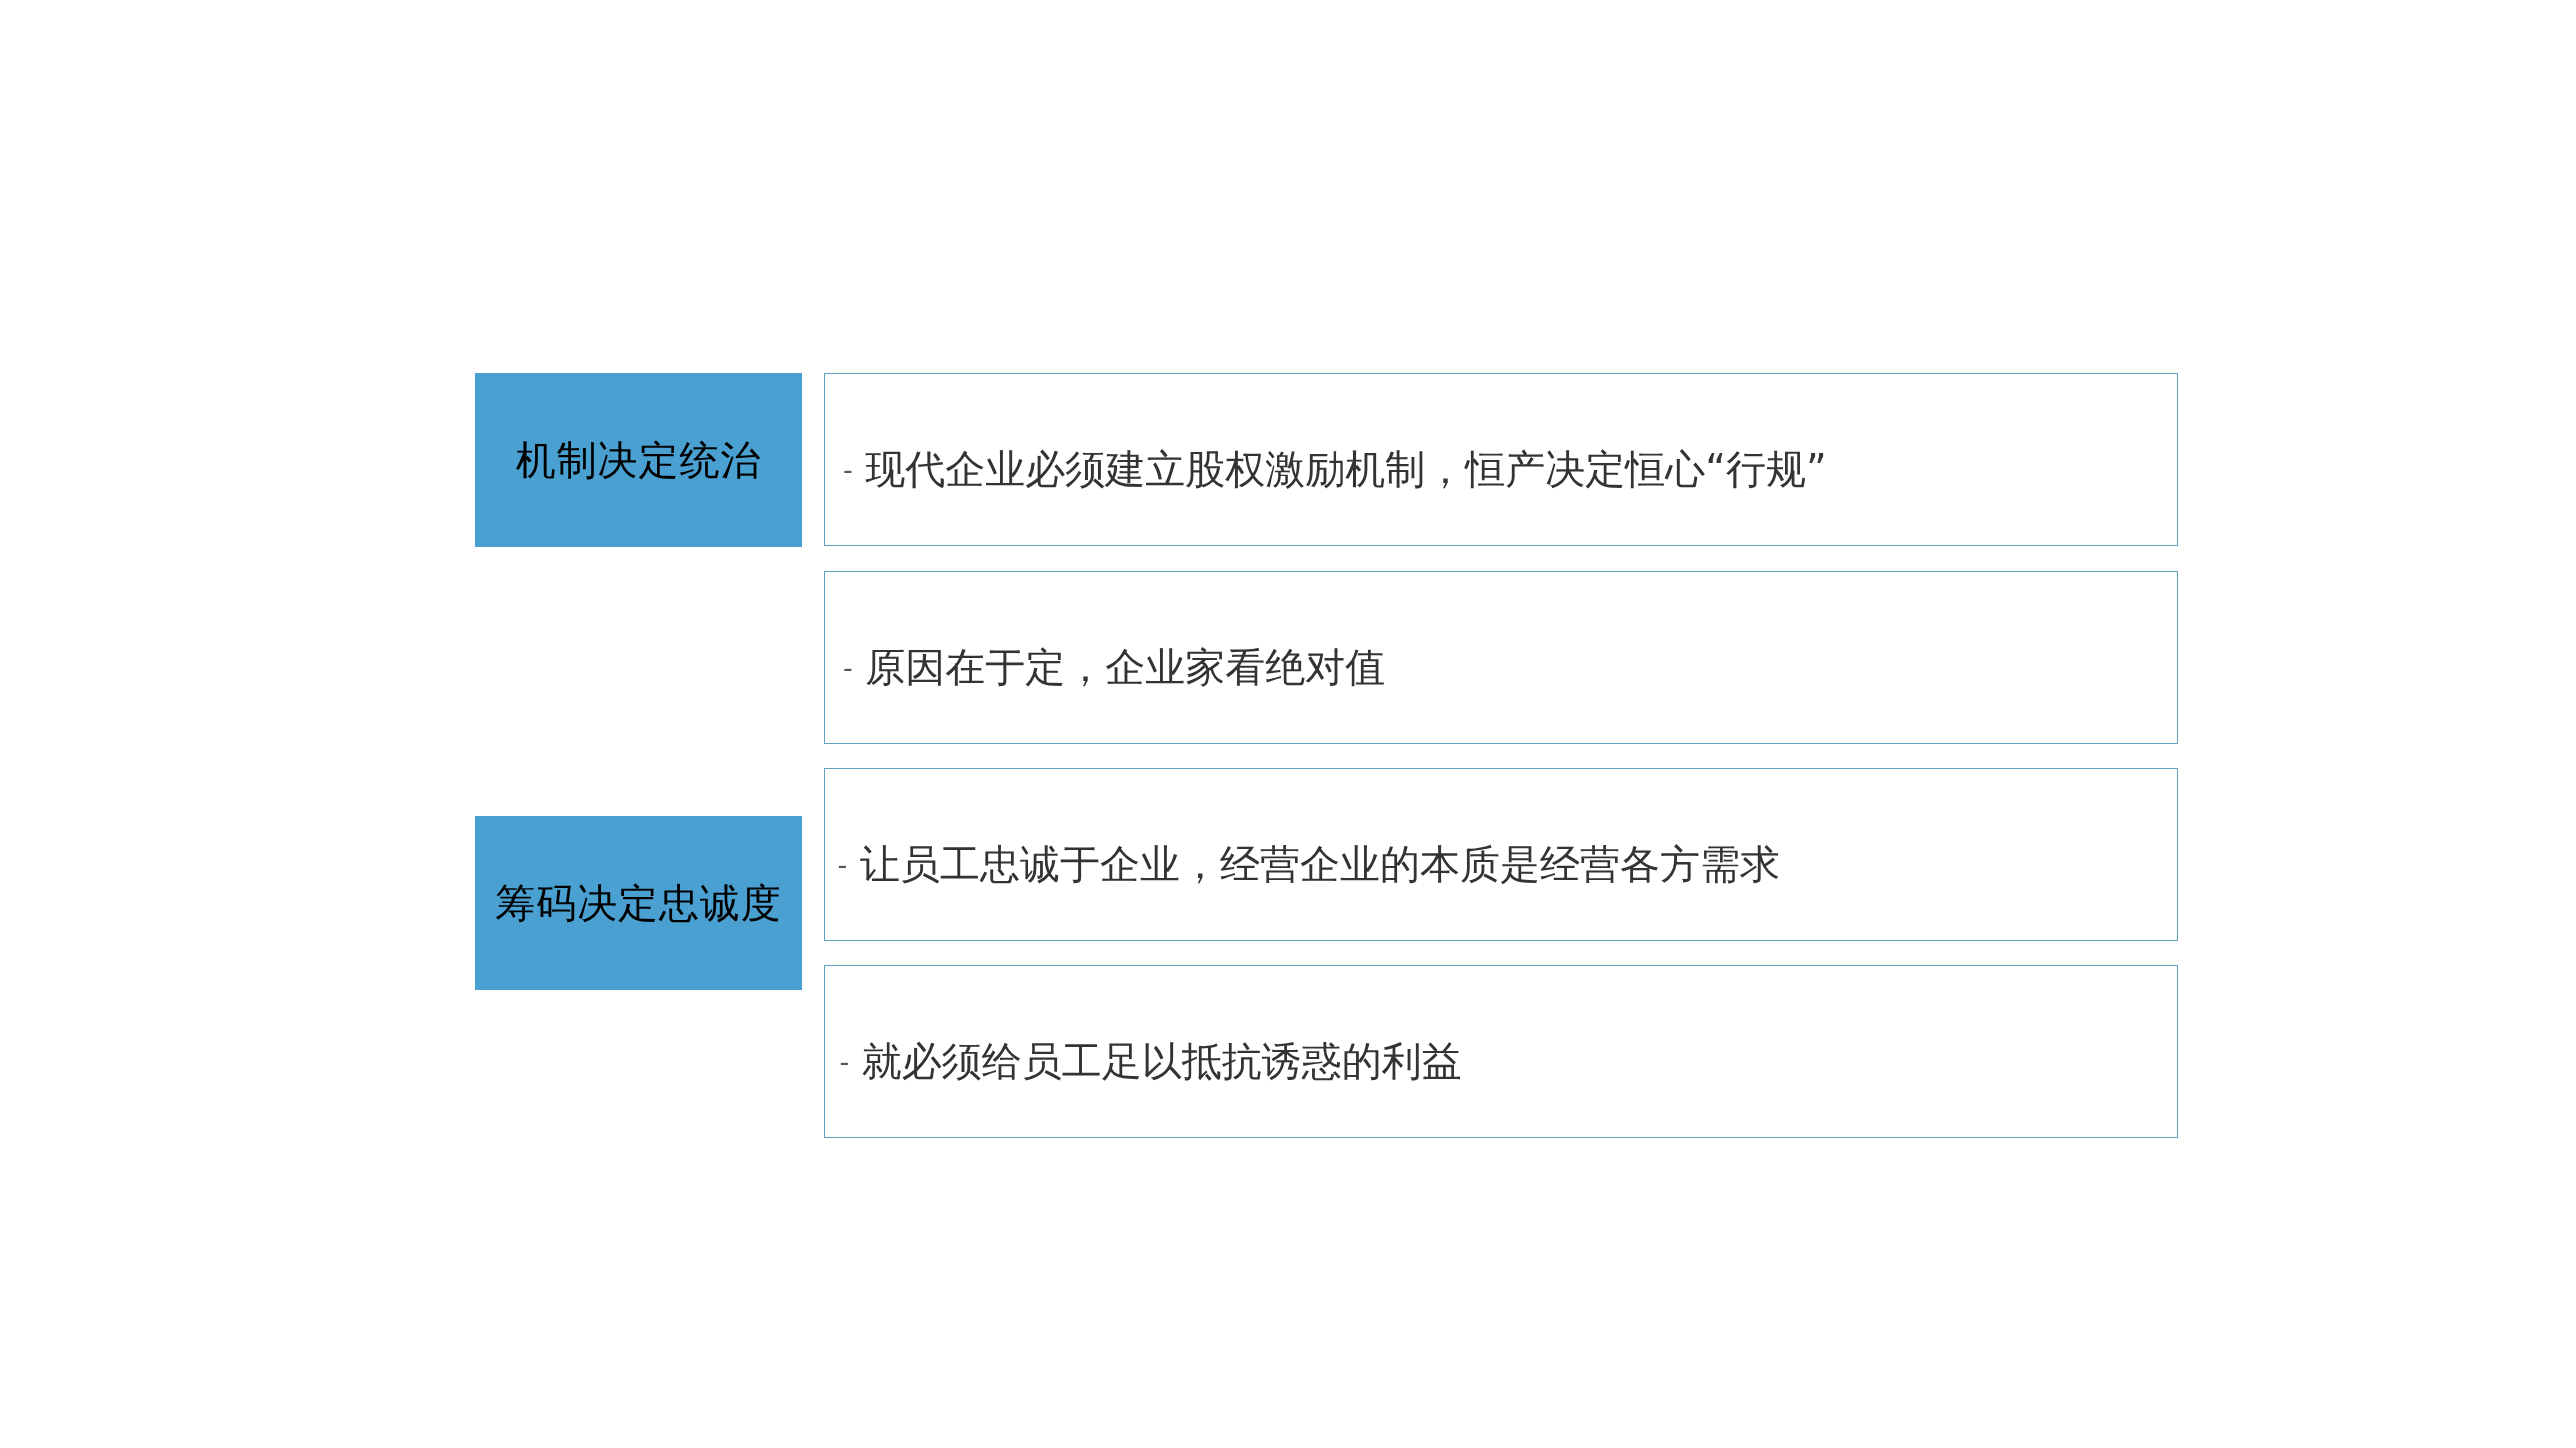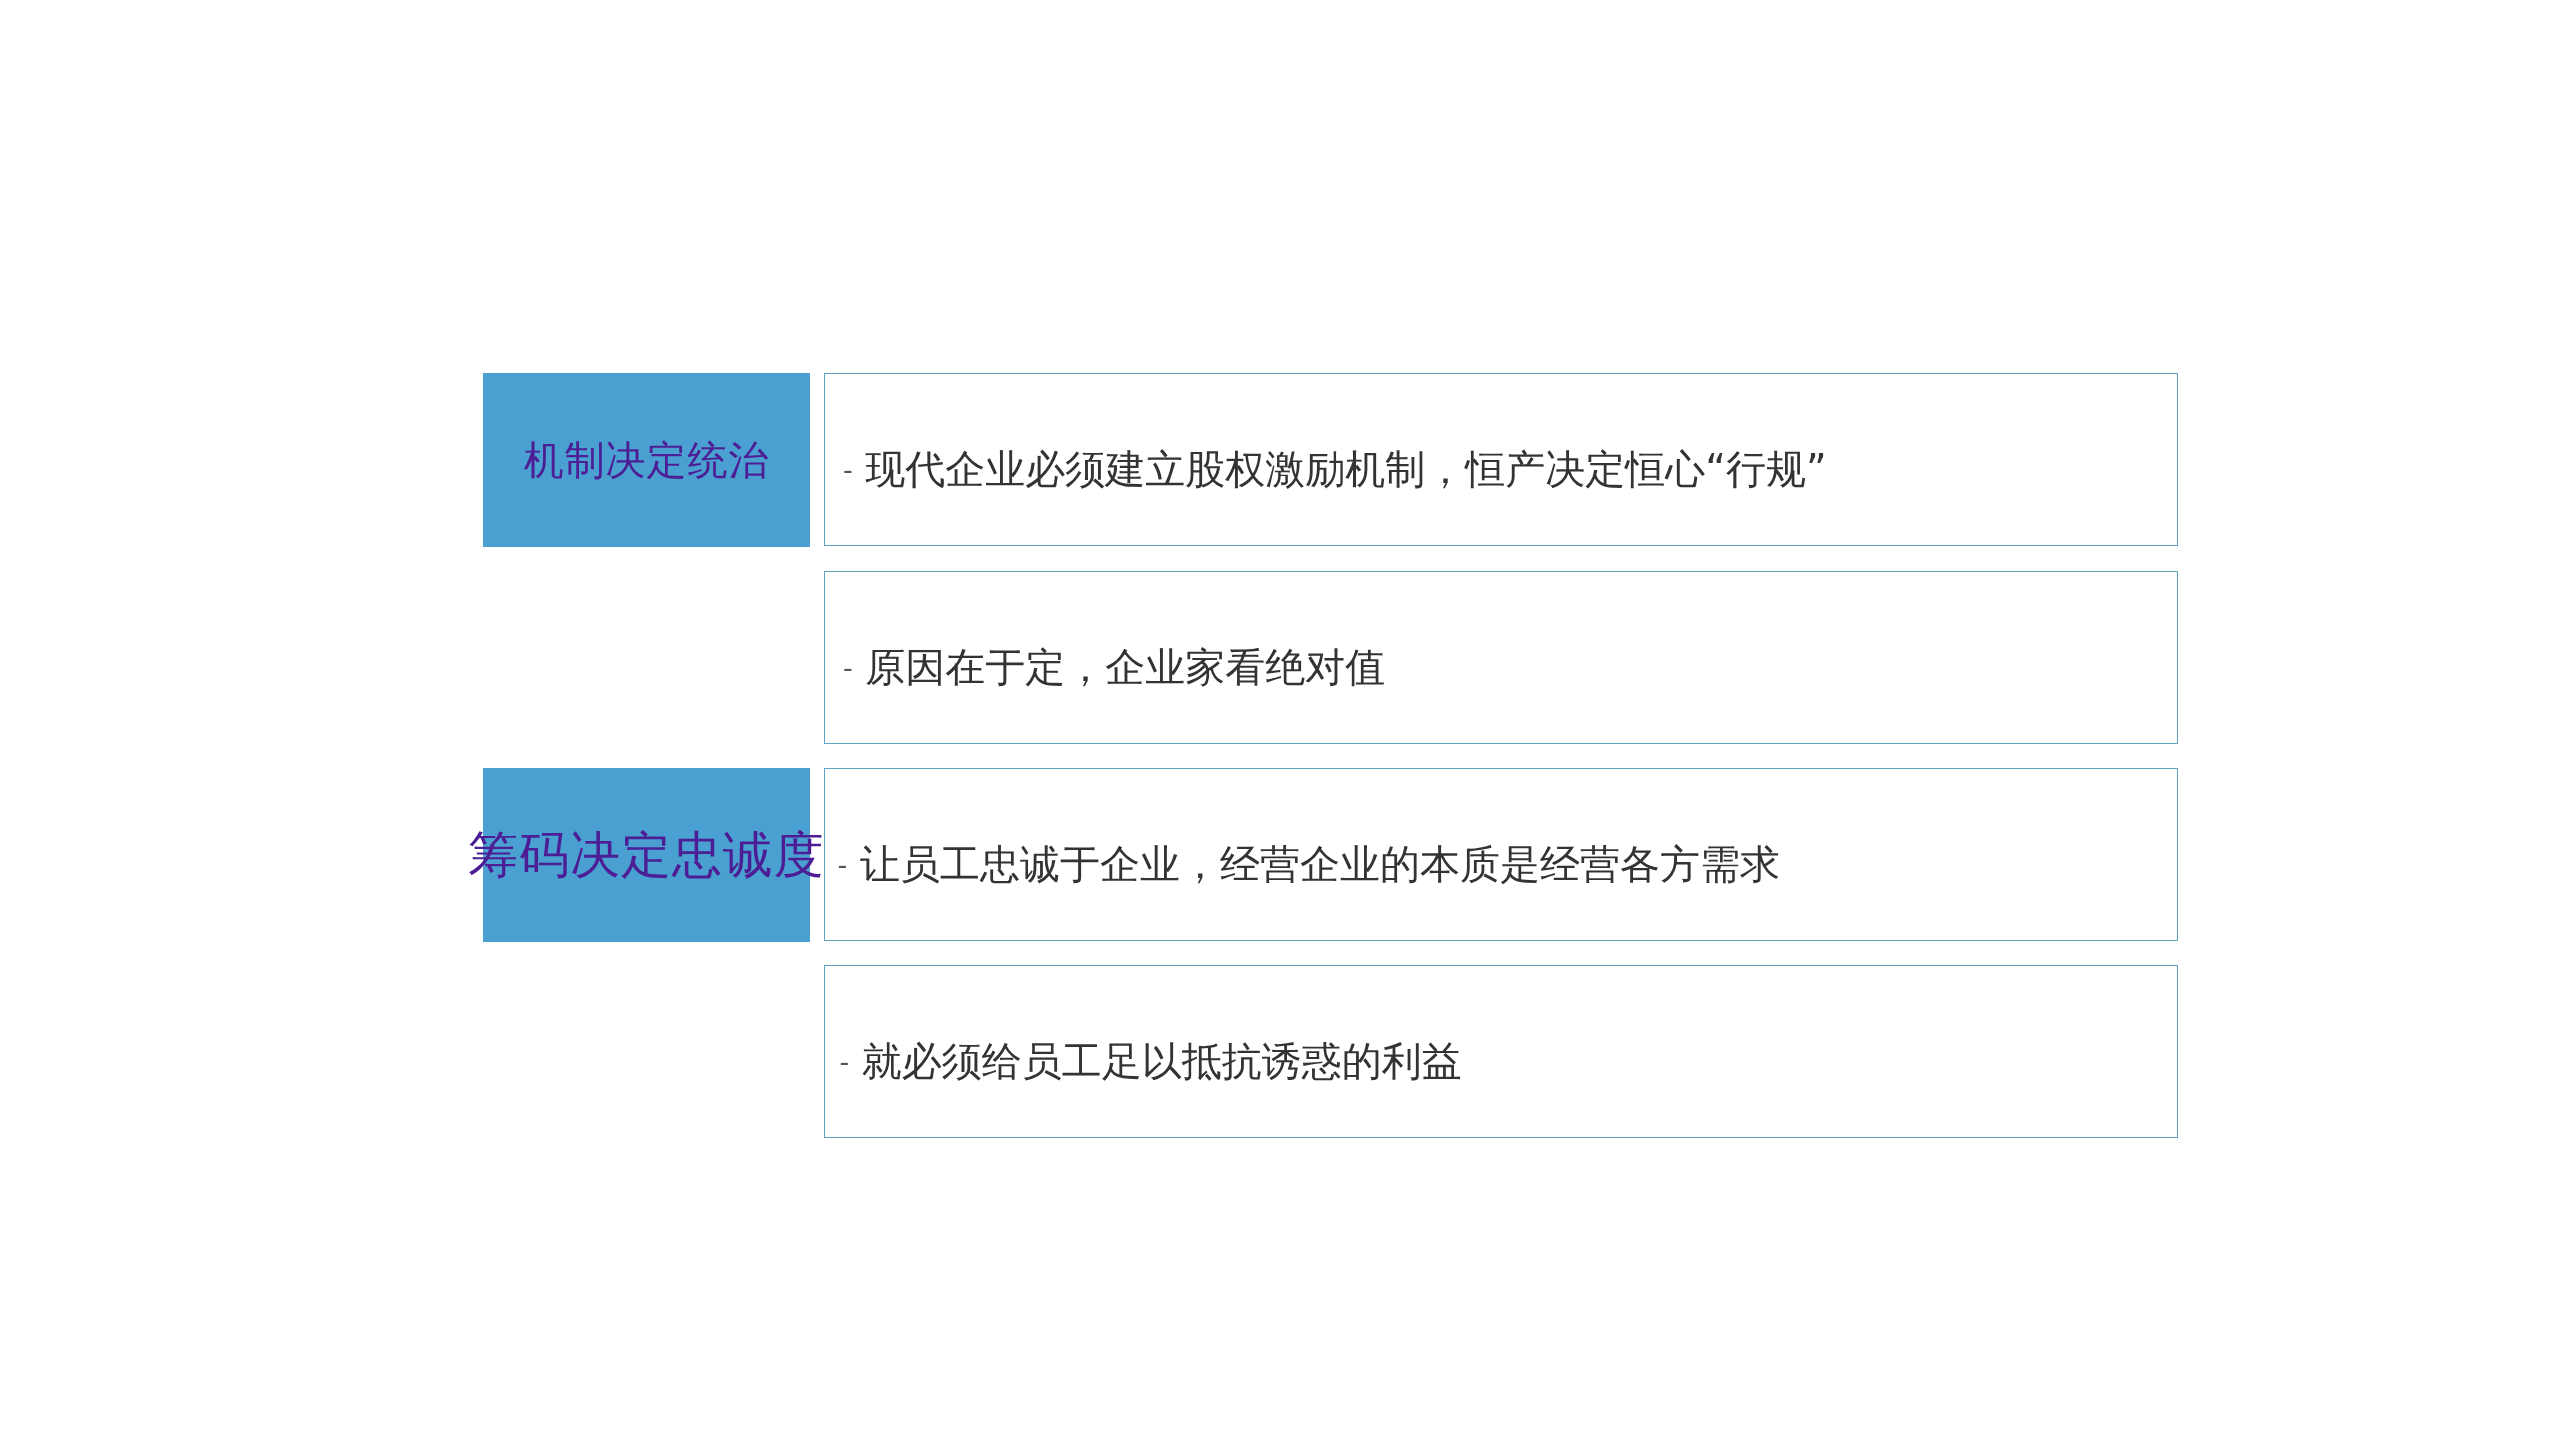--- a/index.html
+++ b/index.html
@@ -1,21 +1,21 @@
 <!DOCTYPE html>
 <html style="font-size:14.4px"><head>
 <meta charset="utf-8">
 <style>
   html, body { margin:0; padding:0; background:#ffffff; }
   body { width:2576px; height:1448px; position:relative; overflow:hidden;
          font-family:"DejaVu Sans","Liberation Sans",sans-serif; }
   .row { position:absolute; left:471px; width:1709px; height:174px; }
   .label {
-    position:absolute; left:12px; top:0; width:327px; height:174px;
-    background:#4aa0d0; color:#4c1d95;
+    position:absolute; left:4px; top:0; width:327px; height:174px;
+    background:#4aa0d0; color:#000000;
     display:flex; align-items:center; justify-content:center;
     font-size:40px; letter-spacing:0.9px; white-space:nowrap;
   }
   .content {
     position:absolute; left:353px; top:0; width:1352px; height:171px;
     border:1.8px solid #5fa3c0; background:#ffffff;
     display:flex; align-items:center;
     box-sizing:content-box;
   }
   .content .text {
@@ -43,21 +43,21 @@
   <div class="row" style="top:571px;">
     <div class="content">
       <div class="text">
         <span class="dash">-</span>
         <span>原因在于定，企业家看绝对值</span>
       </div>
     </div>
   </div>
 
   <div class="row" style="top:768px;">
-    <div class="label" style="font-size:50px;">筹码决定忠诚度</div>
+    <div class="label" style="font-size:40px;margin-top:48px;">筹码决定忠诚度</div>
     <div class="content">
       <div class="text" style="margin-left:12.6px;">
         <span class="dash">-</span>
         <span>让员工忠诚于企业，经营企业的本质是经营各方需求</span>
       </div>
     </div>
   </div>
 
   <div class="row" style="top:965px;">
     <div class="content">

